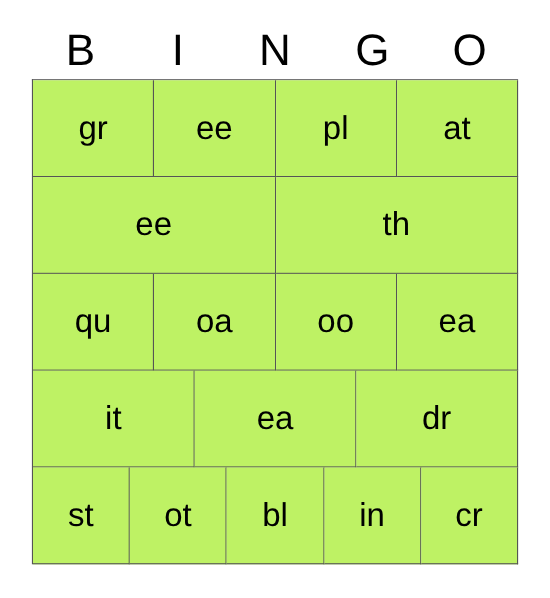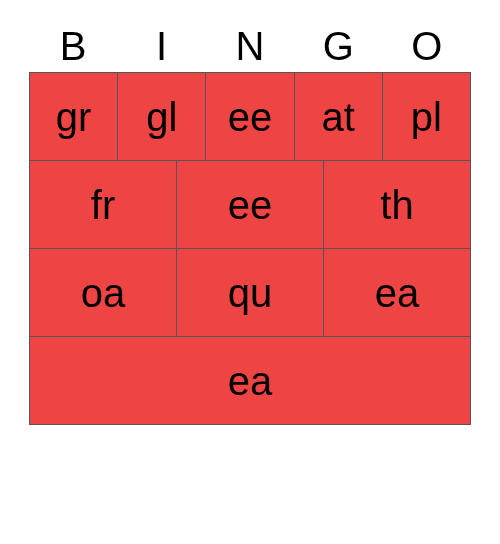--- a/index.html
+++ b/index.html
@@ -46,60 +46,68 @@
   }
   .bingo-cell {
     flex: 1 1 0;
     height: 88px;
     box-sizing: border-box;
     border-right: 1px solid #555555;
     border-bottom: 1px solid #555555;
     display: flex;
     align-items: center;
     justify-content: center;
-    font-size: 40px;
+    font-size: 30px;
     line-height: 1;
     color: #000000;
-    background: #ef4444;
+    background: #bef264;
   }
 </style>
 </head>
 <body>
 
 <div id="bingo-card">
 
   <div id="header-row">
     <div class="header-cell">B</div>
     <div class="header-cell">I</div>
     <div class="header-cell">N</div>
     <div class="header-cell">G</div>
     <div class="header-cell">O</div>
   </div>
 
   <div id="bingo-grid">
 
     <div class="bingo-row">
       <div class="bingo-cell">gr</div>
-      <div class="bingo-cell">gl</div>
       <div class="bingo-cell">ee</div>
+      <div class="bingo-cell">pl</div>
       <div class="bingo-cell">at</div>
-      <div class="bingo-cell">pl</div>
     </div>
 
     <div class="bingo-row">
-      <div class="bingo-cell">fr</div>
       <div class="bingo-cell">ee</div>
       <div class="bingo-cell">th</div>
     </div>
 
     <div class="bingo-row">
+      <div class="bingo-cell">qu</div>
       <div class="bingo-cell">oa</div>
-      <div class="bingo-cell">qu</div>
+      <div class="bingo-cell">oo</div>
       <div class="bingo-cell">ea</div>
     </div>
 
     <div class="bingo-row">
+      <div class="bingo-cell">it</div>
       <div class="bingo-cell">ea</div>
+      <div class="bingo-cell">dr</div>
     </div>
 
+    <div class="bingo-row">
+      <div class="bingo-cell">st</div>
+      <div class="bingo-cell">ot</div>
+      <div class="bingo-cell">bl</div>
+      <div class="bingo-cell">in</div>
+      <div class="bingo-cell">cr</div>
+    </div>
 
   </div>
 </div>
 
 </body></html>

